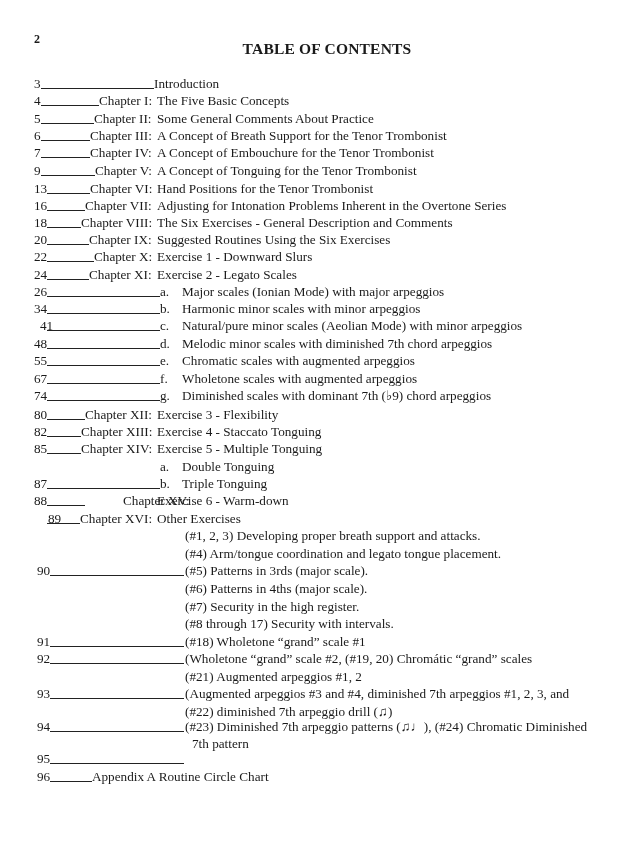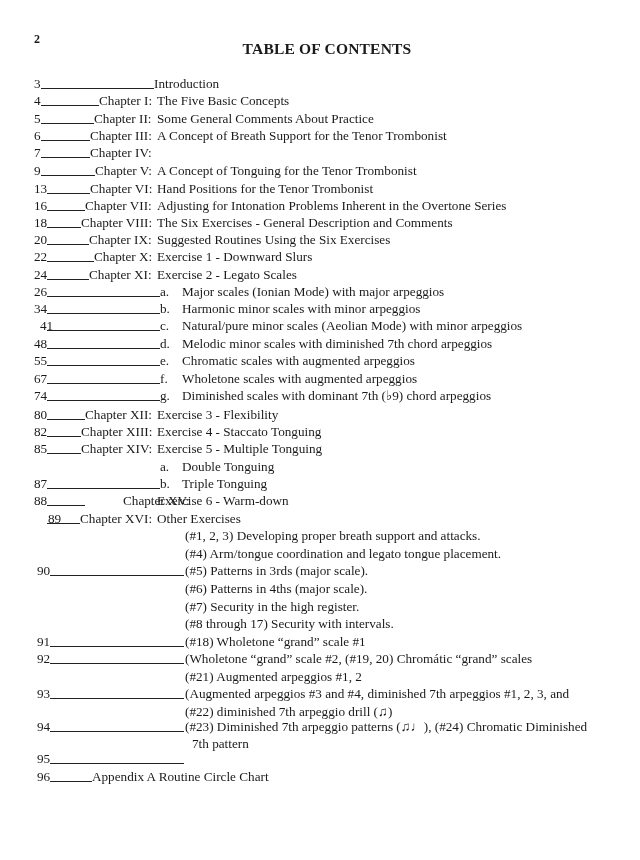--- a/index.html
+++ b/index.html
@@ -41,20 +41,21 @@
     </div>
     <div class="row" style="top: 127px; left: 0px; width: 640px;">
       <span class="pg" style="left: 34px;">6</span>
       <span class="lbl" style="left: 90px;">Chapter III:</span>
       <span class="txt" style="left: 157px;">A Concept of Breath Support for the Tenor Trombonist</span>
       <span class="rule" style="left: 40.6px; width: 49.4px;"></span>
     </div>
     <div class="row" style="top: 144px; left: 0px; width: 640px;">
       <span class="pg" style="left: 34px;">7</span>
       <span class="lbl" style="left: 90px;">Chapter IV:</span>
+      <span class="txt" style="left: 157px;">A Concept of Embouchure for the Tenor Trombonist</span>
       <span class="rule" style="left: 40.6px; width: 49.4px;"></span>
     </div>
     <div class="row" style="top: 162px; left: 0px; width: 640px;">
       <span class="pg" style="left: 34px;">9</span>
       <span class="lbl" style="left: 95px;">Chapter V:</span>
       <span class="txt" style="left: 157px;">A Concept of Tonguing for the Tenor Trombonist</span>
       <span class="rule" style="left: 40.6px; width: 54.4px;"></span>
     </div>
     <div class="row" style="top: 180px; left: 0px; width: 640px;">
       <span class="pg" style="left: 34px;">13</span>

